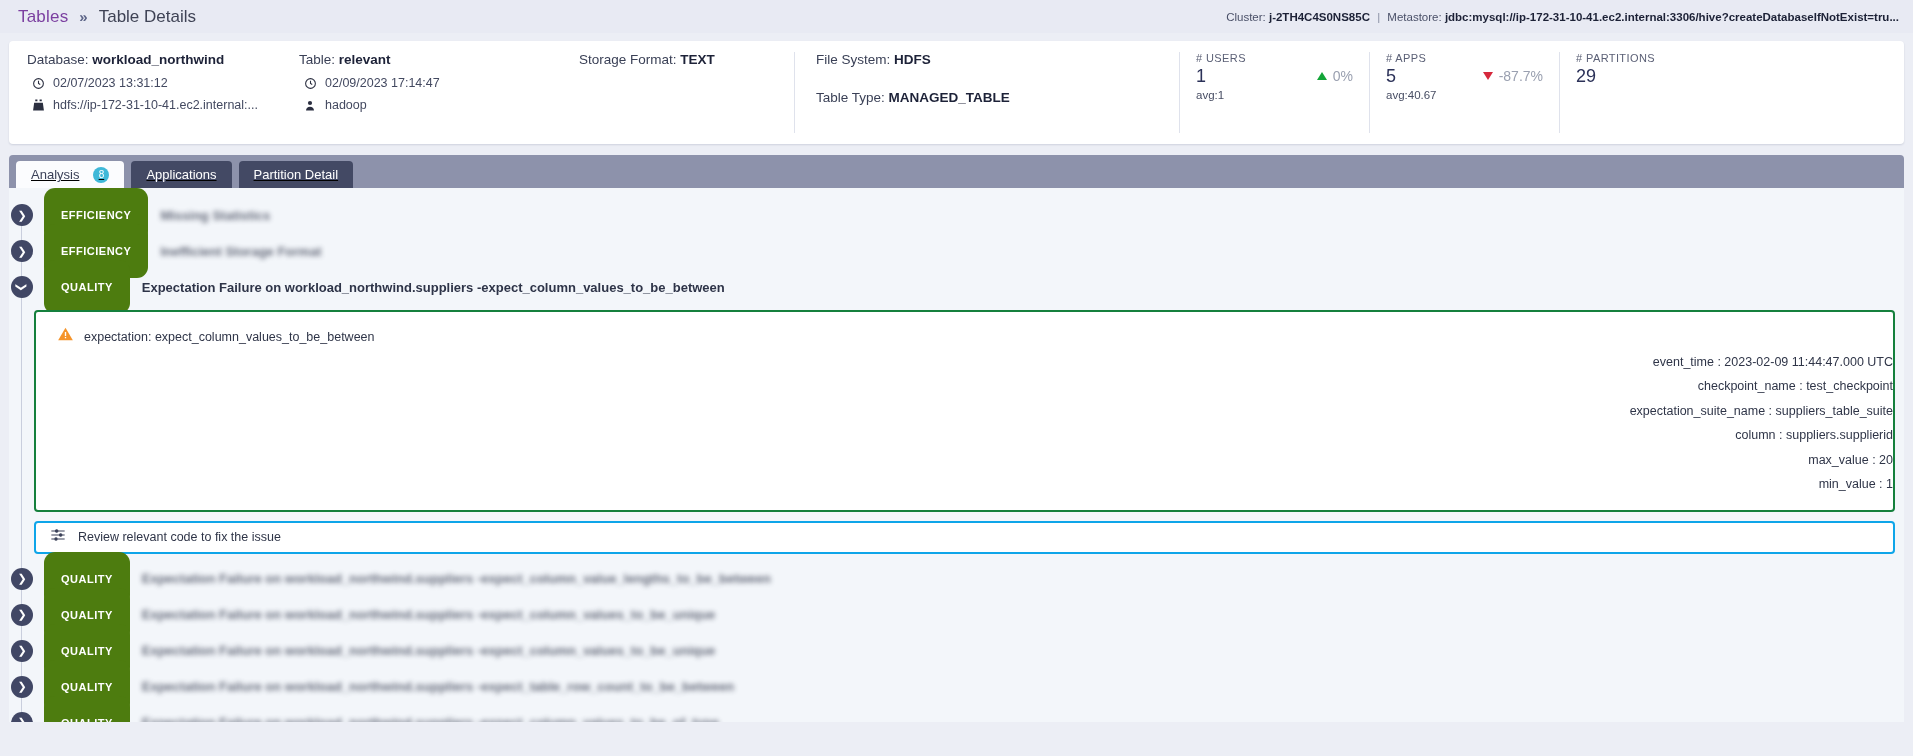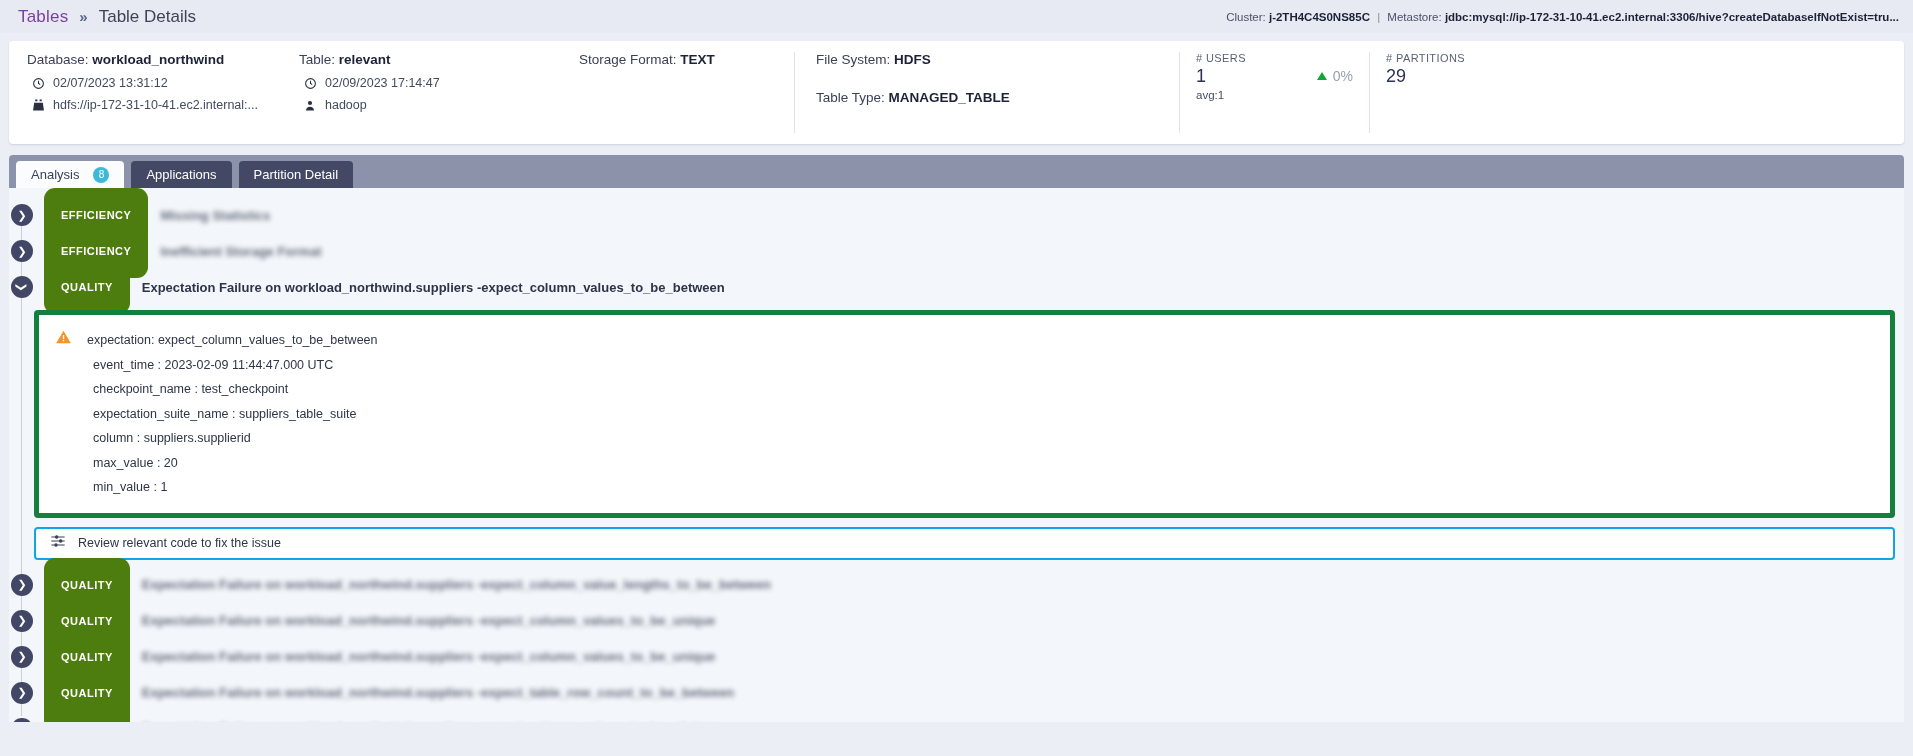--- a/index.html
+++ b/index.html
@@ -130,20 +130,21 @@
 
   
   .tabbar {
     margin: 11px 9px 0 9px;
     background: #8d92ab;
     border-radius: 4px 4px 0 0;
     height: 33px;
     display: flex;
     align-items: flex-end;
     padding-left: 7px;
+    text-decoration: underline;
   }
   .tab {
     height: 27px;
     display: flex;
     align-items: center;
     gap: 14px;
     padding: 0 15px;
     margin-right: 7px;
     border-radius: 4px 4px 0 0;
     font-size: 13px;
@@ -220,25 +221,26 @@
     font-size: 13px;
     color: #2e3448;
     font-weight: bold;
     white-space: nowrap;
   }
   .blurred { filter: blur(2.6px); opacity: .72; }
 
   .detail-card {
     margin: 5px 9px 0 25px;
     background: #fff;
-    border: 5px solid #15803d;
+    border: 2px solid #15803d;
     border-radius: 4px;
     padding: 13px 0 13px 0;
     position: relative;
     z-index: 2;
+    text-align: right;
   }
   .detail-first {
     display: flex;
     align-items: flex-start;
     padding-left: 16px;
   }
   .warn-ico { width: 22px; flex: none; margin-top: 1px; }
   .detail-line {
     font-size: 12.5px;
     color: #2f3548;
@@ -357,20 +359,31 @@
     <div class="metric-row">
       <span class="metric-value">1</span>
       <span class="metric-delta">
         <span class="tri-up"></span>
         <span>0%</span>
       </span>
     </div>
     <div class="metric-avg">avg:1</div>
   </div>
 
+  <div class="seg seg-apps divider">
+    <div class="metric-label"># APPS</div>
+    <div class="metric-row">
+      <span class="metric-value">5</span>
+      <span class="metric-delta">
+        <span class="tri-down"></span>
+        <span>-87.7%</span>
+      </span>
+    </div>
+    <div class="metric-avg">avg:40.67</div>
+  </div>
 
   <div class="seg seg-part divider">
     <div class="metric-label"># PARTITIONS</div>
     <div class="metric-row">
       <span class="metric-value">29</span>
     </div>
   </div>
 </div>
 
 <div class="tabbar">

